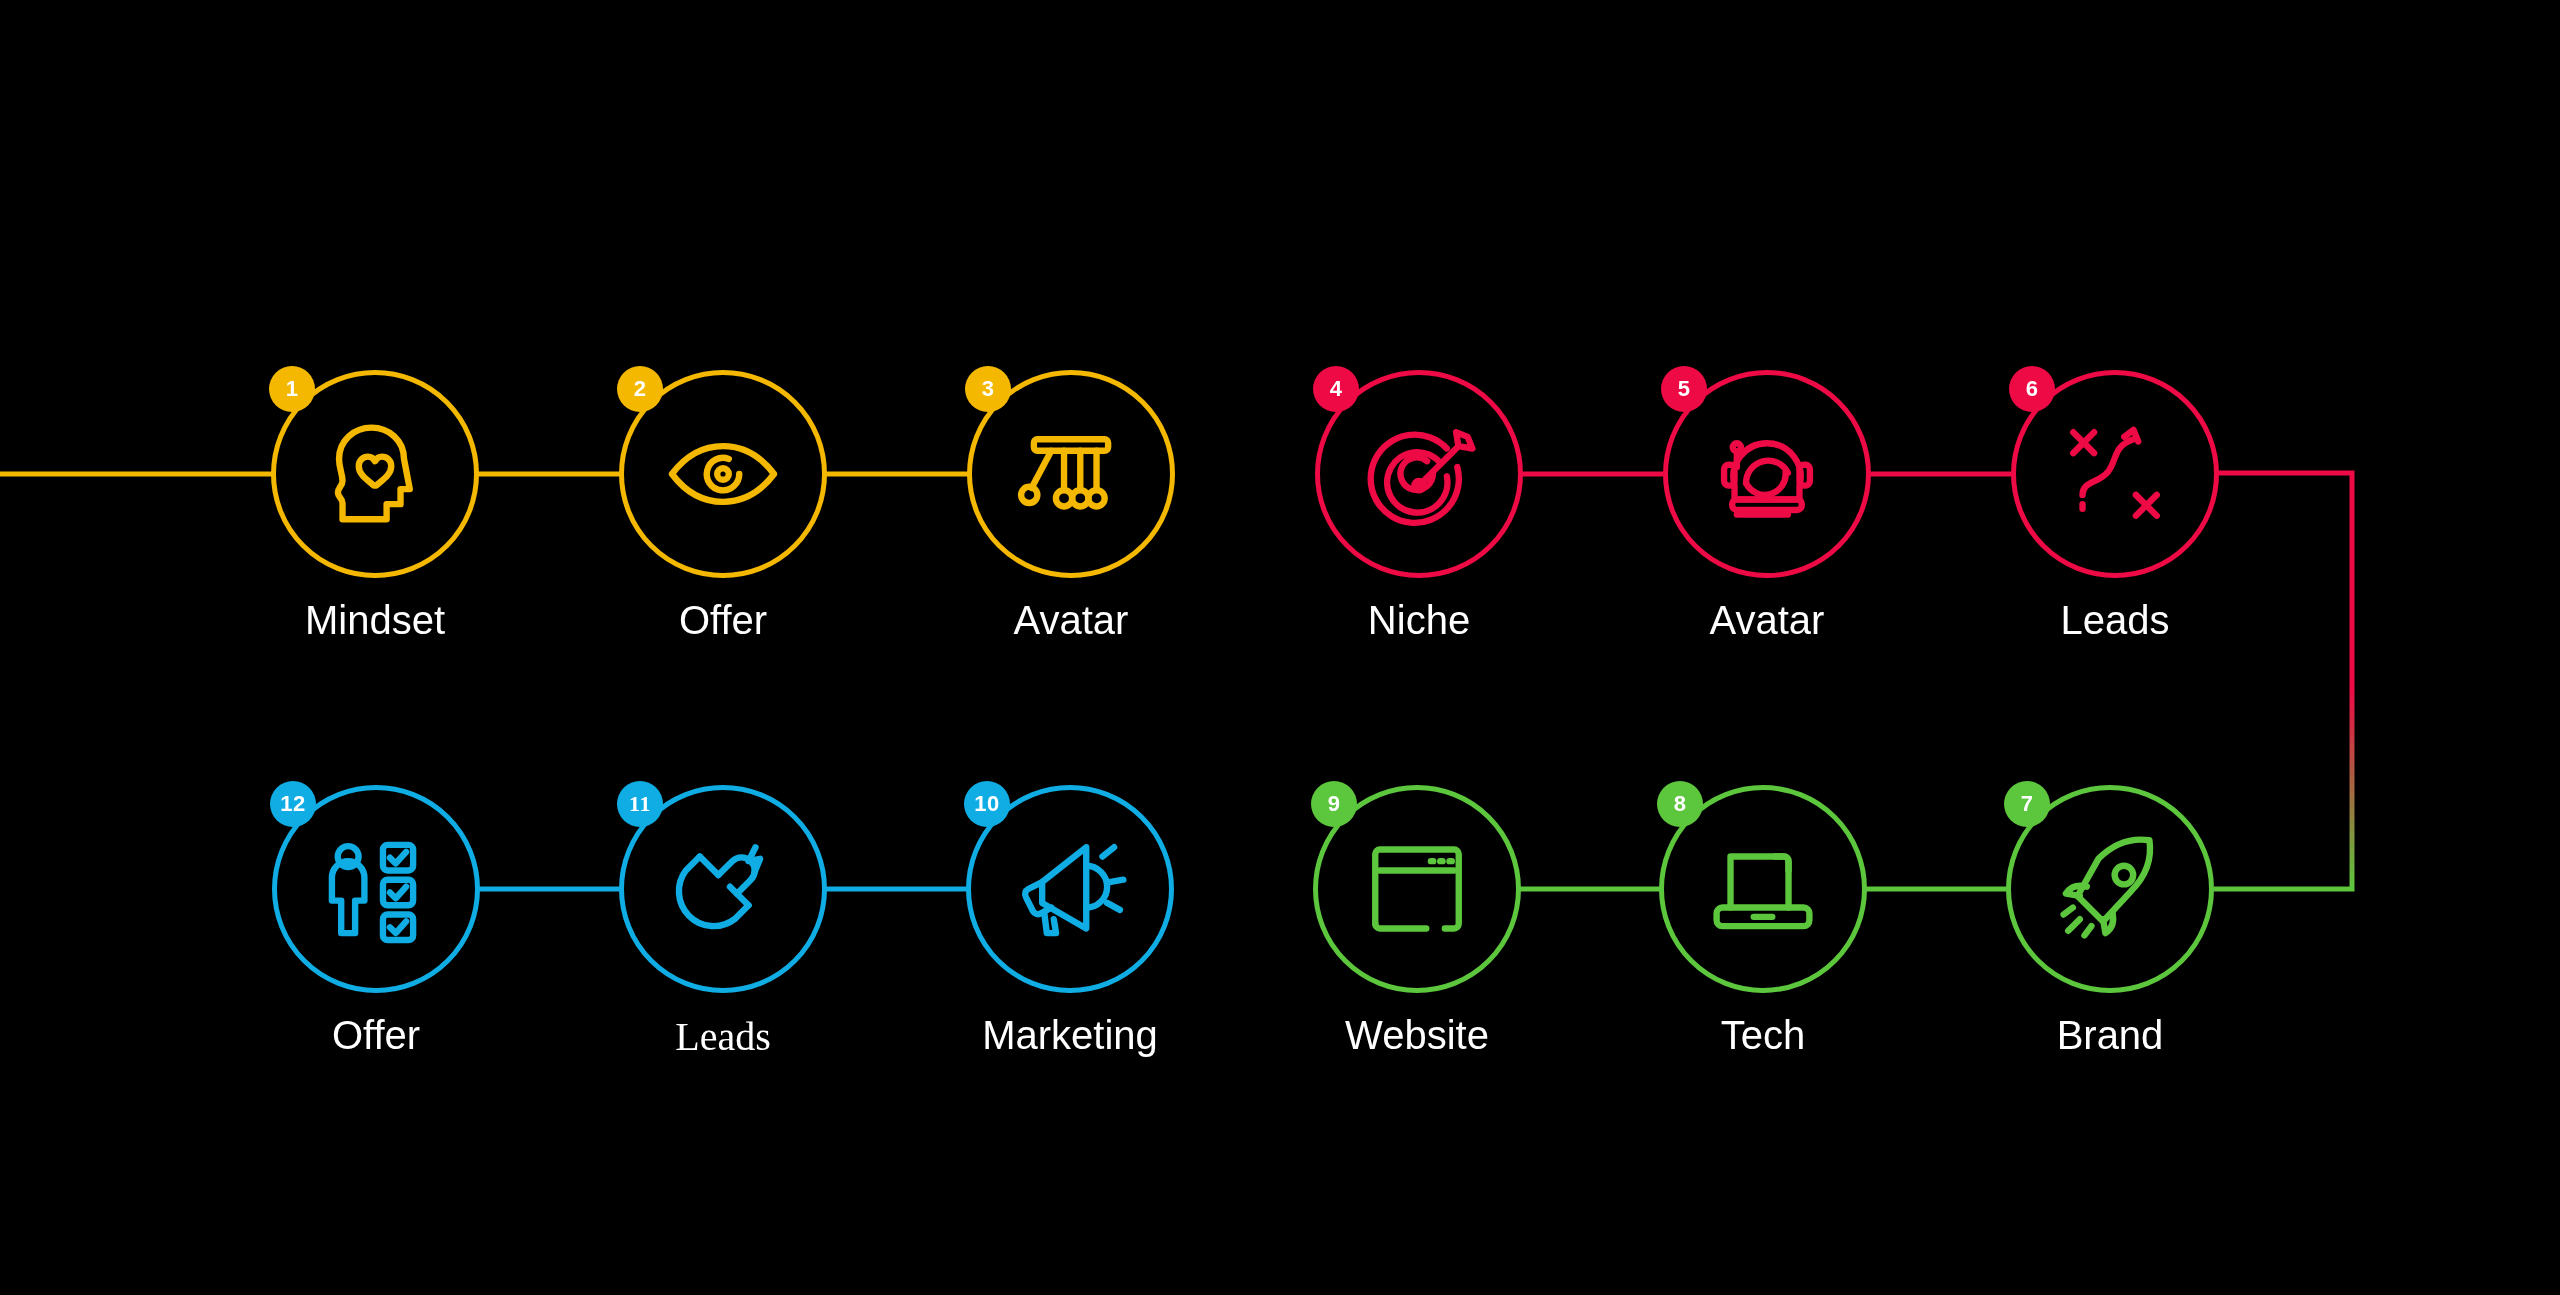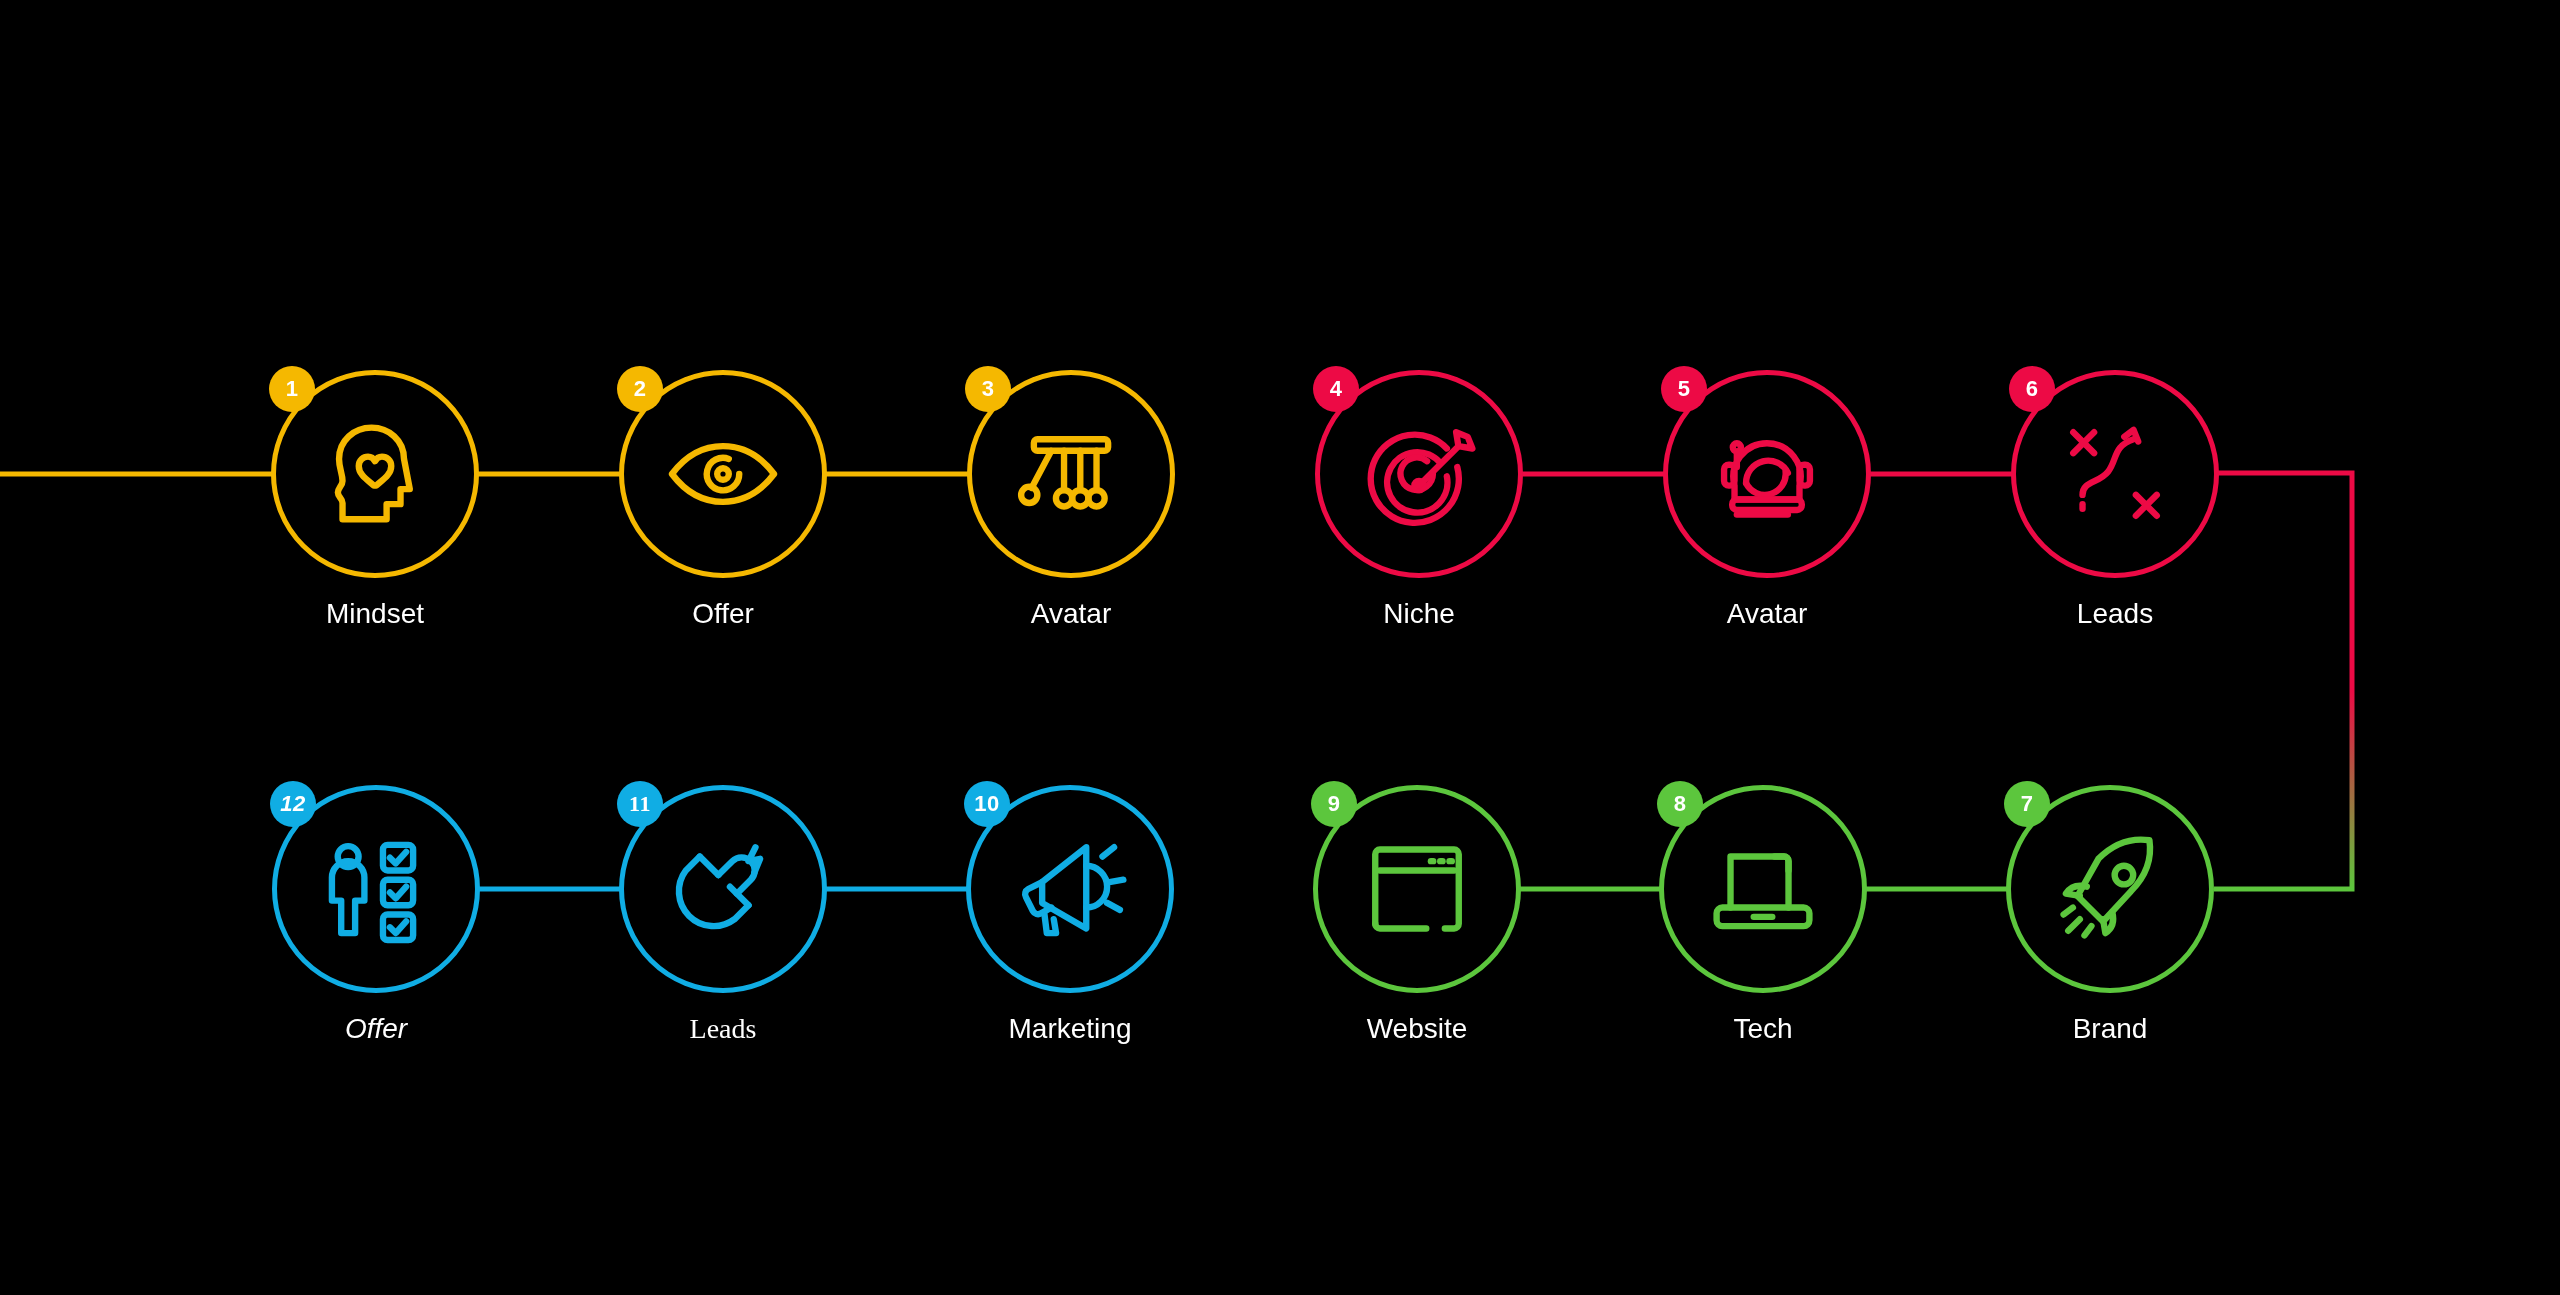--- a/index.html
+++ b/index.html
@@ -9,21 +9,21 @@
   #wires{position:absolute;inset:0;width:2560px;height:1295px;}
   .node{position:absolute;width:208px;height:208px;margin-left:-104px;margin-top:-104px;}
   .ring{position:absolute;inset:0;border-radius:50%;box-sizing:border-box;border:5px solid #fff;}
   .glyph{position:absolute;left:50%;top:50%;transform:translate(-50%,-50%);
          width:116px;height:116px;}
   .glyph svg{width:100%;height:100%;display:block;overflow:visible;}
   .badge{position:absolute;width:46px;height:46px;border-radius:50%;
          left:-2px;top:-4px;display:flex;align-items:center;justify-content:center;
          color:#fff;font-size:22px;font-weight:700;line-height:1;letter-spacing:.5px;}
   .label{position:absolute;left:50%;transform:translateX(-50%);
-         top:228px;white-space:nowrap;color:#fff;font-size:28px;font-weight:400;}
+         top:228px;white-space:nowrap;color:#fff;font-size:40px;font-weight:400;}
 </style>
 </head>
 <body>
 
 <div id="stage">
 
   <svg id="wires" viewBox="0 0 2560 1295" preserveAspectRatio="none">
     <defs>
       <linearGradient id="gYeRe" x1="0" y1="0" x2="1" y2="0">
         <stop offset="0%" stop-color="#F5B800"></stop>
@@ -246,21 +246,21 @@
         <path d="M46 38 58 26a11 11 0 0 1 16 16L62 54"></path>
         <path d="M78 14l-6 12 10-2-5 12"></path>
       </svg>
     </div>
     <div class="badge" style="background:#10ADE4">
         <span>11</span>
       </div>
     <div class="label">Leads</div>
   </div>
 
-  <div class="node" style="left:376px;top:889px;font-style:italic;">
+  <div class="node" style="left:376px;top:889px;">
     <div class="ring" style="border-color:#10ADE4"></div>
     <div class="glyph">
       <svg viewBox="0 0 100 100" fill="none" stroke="#10ADE4" stroke-width="5.5" stroke-linecap="round" stroke-linejoin="round">
         <circle cx="26" cy="22" r="9"></circle>
         <path d="M12 40a14 14 0 0 1 28 0v20h-8v28h-12V60h-8z"></path>
         <rect x="56" y="12" width="26" height="22" rx="4"></rect>
         <path d="M62 23l5 5 9-10"></path>
         <rect x="56" y="42" width="26" height="22" rx="4"></rect>
         <path d="M62 53l5 5 9-10"></path>
         <rect x="56" y="72" width="26" height="22" rx="4"></rect>

